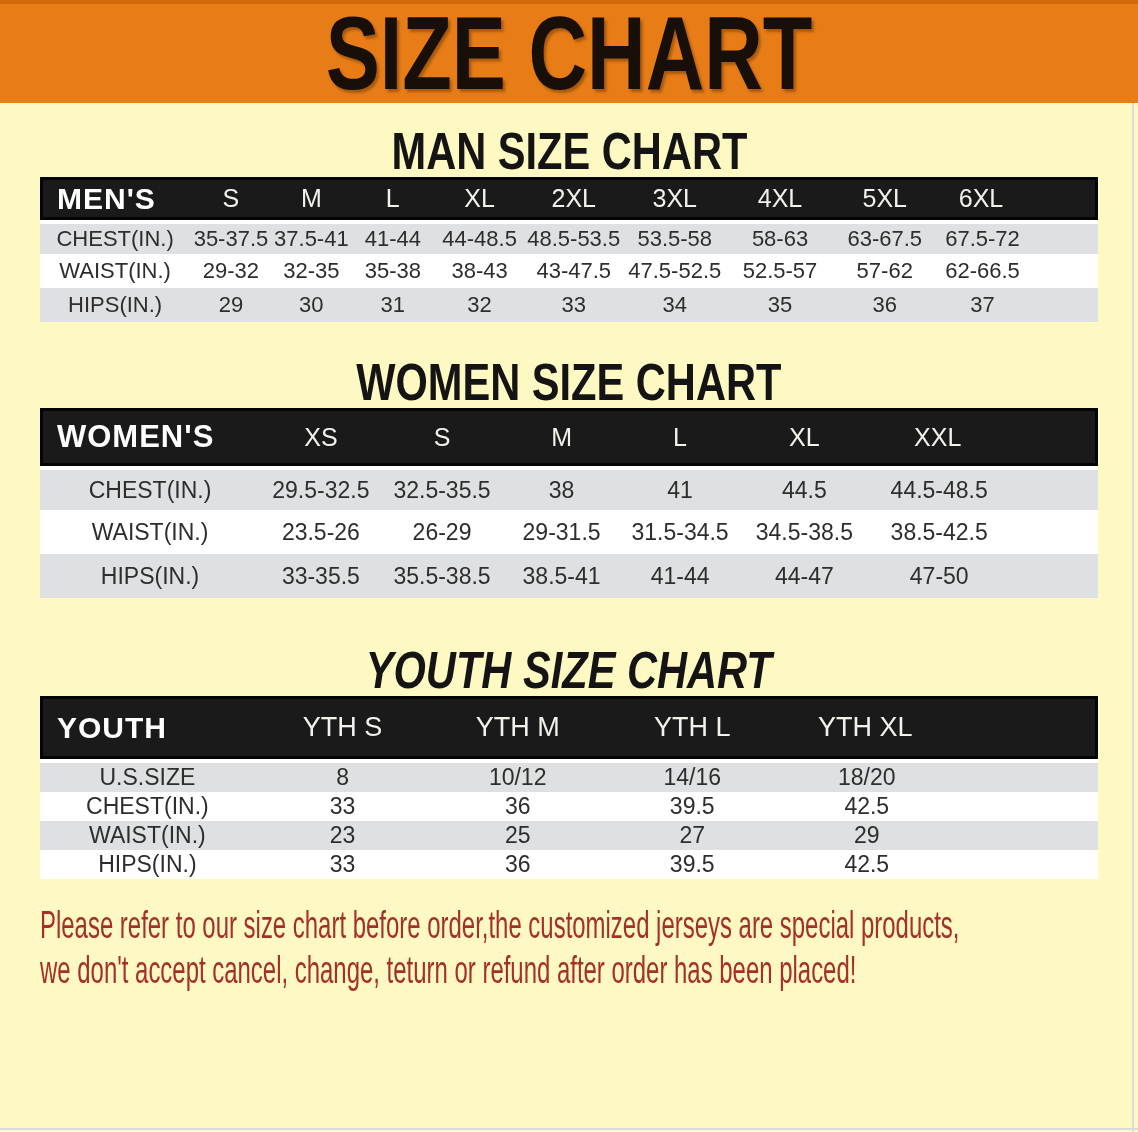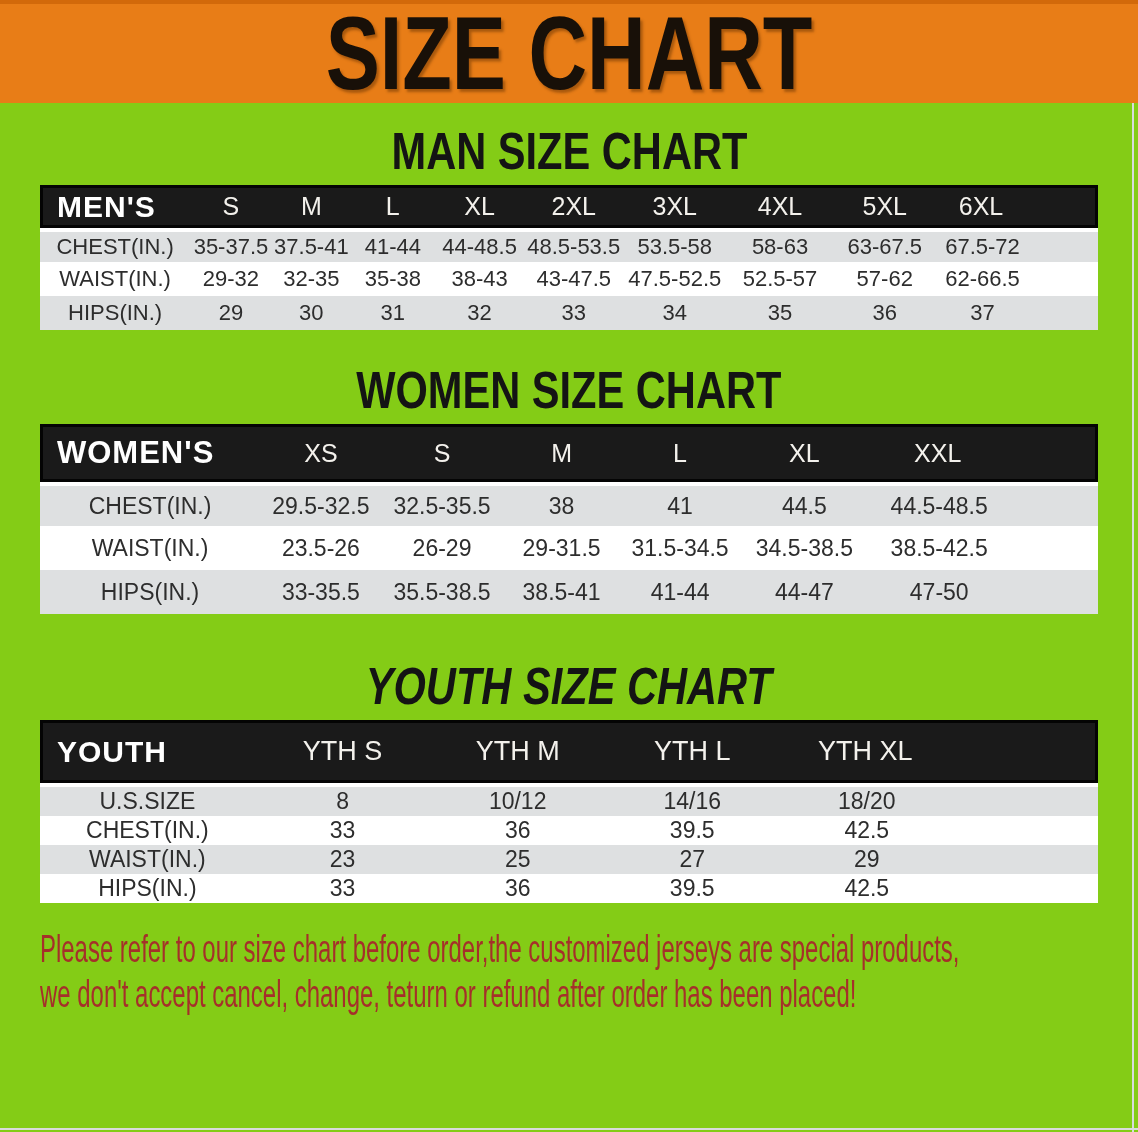--- a/index.html
+++ b/index.html
@@ -1,20 +1,20 @@
 <!DOCTYPE html>
 <html><head>
 <meta charset="utf-8">
 <style>
   html,body{margin:0;padding:0;}
   body{
     width:1138px;height:1132px;background:#ffffff;overflow:hidden;
     font-family:"Liberation Sans", sans-serif;
   }
-  .page{position:relative;width:1138px;height:1132px;background:#84cc16;}
+  .page{position:relative;width:1138px;height:1132px;background:#fef9c3;}
 
   
   .banner{
     height:99px;background:#e87d17;border-top:4px solid #d2690a;
     display:flex;align-items:center;justify-content:center;
   }
   .banner-title{
     display:inline-block;font-size:104px;font-weight:800;line-height:99px;
     color:#181008;letter-spacing:0px;
     transform:scaleX(0.78);transform-origin:center;
@@ -27,21 +27,21 @@
   .section-heading .cond{
     display:inline-block;font-weight:800;color:#141414;line-height:52px;
     font-size:52px;transform:scaleX(0.8);transform-origin:center;white-space:nowrap;
   }
   .heading-man{margin-top:22px;}
   .heading-women{margin-top:34px;}
   .heading-youth{margin-top:46px;font-style:italic;}
 
   
   table.size-table{
-    width:1058px;margin:8px auto;border-collapse:separate;border-spacing:0;
+    width:1058px;margin:0 auto;border-collapse:separate;border-spacing:0;
     table-layout:fixed;
   }
   .tbl-men{margin-top:20px;}
   .tbl-women{margin-top:26px;}
   .tbl-youth{margin-top:24px;}
 
   table.size-table thead th{
     background:#1a1a1a;color:#f3f1ec;font-weight:400;
     border-top:3px solid #040404;border-bottom:3px solid #040404;
     text-align:center;white-space:nowrap;

